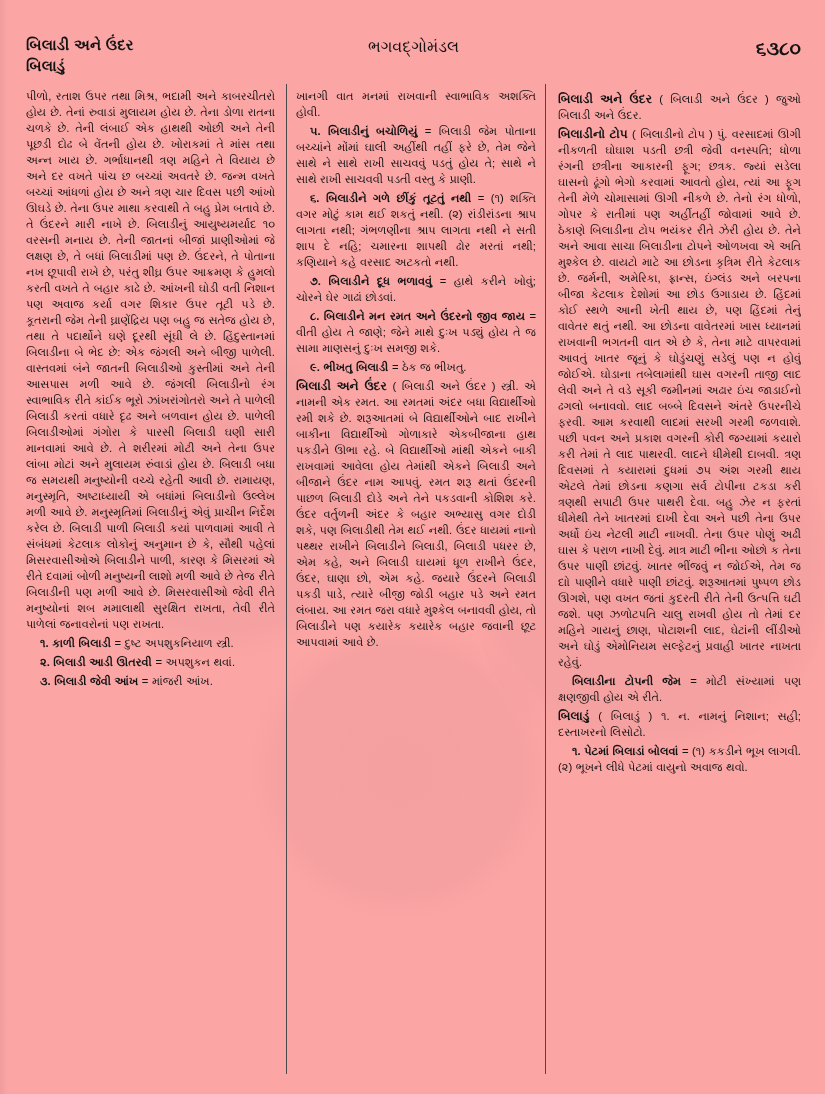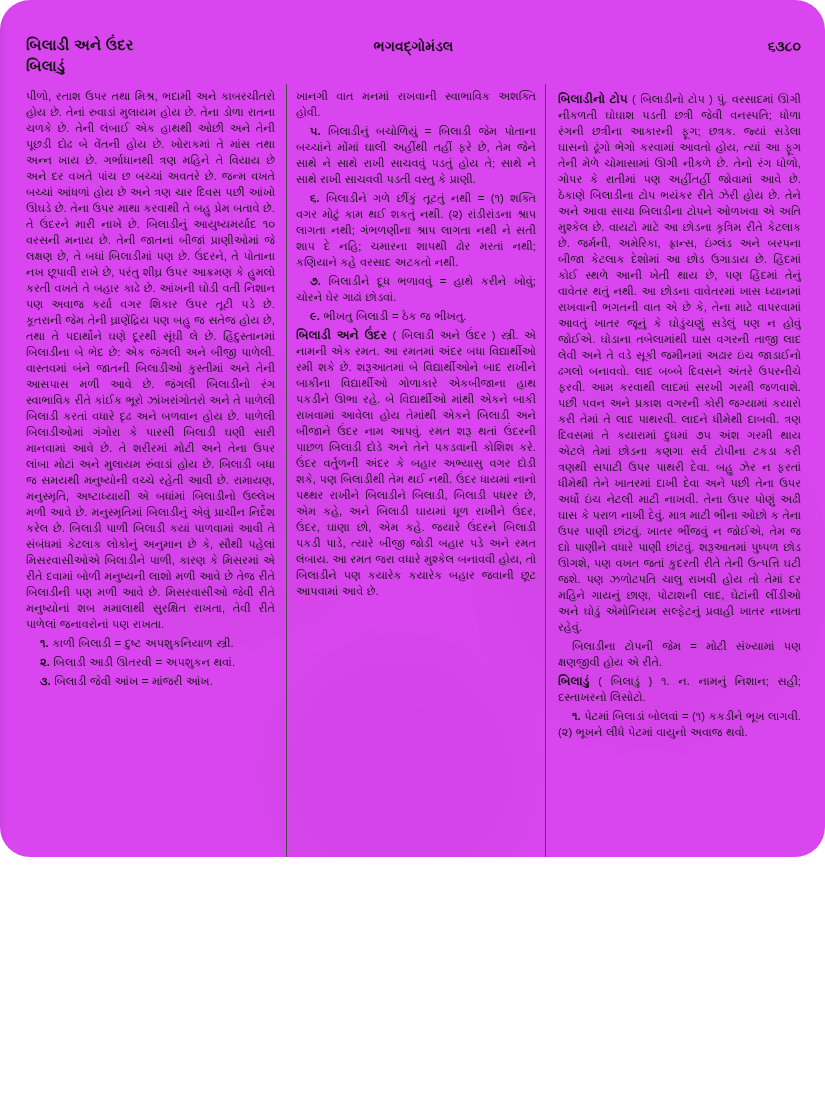--- a/index.html
+++ b/index.html
@@ -3,26 +3,25 @@
 <meta charset="utf-8">
 <style>
   html, body {
     margin: 0;
     padding: 0;
     background: #ffffff;
   }
   .page {
     position: relative;
     width: 825px;
-    height: 857px;
-    background: #d946ef;
+    height: 1094px;
+    background: #fca5a5;
     overflow: hidden;
     font-family: "Liberation Sans", "DejaVu Sans", sans-serif;
     color: #131313;
-    border-radius: 30px;
   }
   
   .watermark {
     position: absolute;
     border-radius: 50%;
     background: radial-gradient(circle, rgba(0,0,0,0.030) 0%, rgba(0,0,0,0.022) 58%, rgba(0,0,0,0.0) 72%);
     pointer-events: none;
   }
   .wm1 { left: 60px;  top: 330px;  width: 330px; height: 330px; }
   .wm2 { left: 470px; top: 360px;  width: 360px; height: 420px; }
@@ -41,25 +40,25 @@
   .hdr-left {
     position: absolute; left: 0; top: 0;
     font-size: 15px; font-weight: bold; letter-spacing: 0.2px;
     white-space: nowrap;
   }
   .hdr-left .sub {
     display: block; margin-top: 3px; font-size: 15px; font-weight: bold;
   }
   .hdr-center {
     position: absolute; left: 0; right: 0; top: 2px;
-    text-align: center; font-size: 14px; font-weight: bold;
+    text-align: center; font-size: 16px; font-weight: normal;
   }
   .hdr-right {
     position: absolute; right: 0; top: 2px;
-    font-size: 14px; font-weight: bold;
+    font-size: 19px; font-weight: bold;
   }
 
   
   .columns {
     position: absolute;
     left: 26px; top: 88px;
     width: 775px; height: 985px;
   }
   .col {
     position: absolute;
@@ -105,21 +104,21 @@
   .entry .gloss {
     font-weight: normal;
   }
 
   
   .idiom {
     margin: 0;
     text-indent: 14px;
   }
   .idiom .num { font-weight: bold; }
-  .idiom .phrase { font-weight: normal; }
+  .idiom .phrase { font-weight: bold; }
 
   .blk { margin-top: 3px; }
 </style>
 </head>
 <body>
 
 <div class="page">
 
   <div class="scan-edge"></div>
   <div class="watermark wm1"></div>
@@ -143,26 +142,30 @@
         <p class="para flush">પીળો, રતાશ ઉપર તથા મિશ્ર, ભદામી અને કાબરચીતરો હોય છે. તેનાં રુવાડાં મુલાયમ હોય છે. તેના ડોળા રાતના ચળકે છે. તેની લંબાઈ એક હાથથી ઓછી અને તેની પૂછડી દોઢ બે વેંતની હોય છે. ખોરાકમાં તે માંસ તથા અન્ન ખાય છે. ગર્ભાધાનથી ત્રણ મહિને તે વિયાય છે અને દર વખતે પાંચ છ બચ્ચાં અવતરે છે. જન્મ વખતે બચ્ચાં આંધળાં હોય છે અને ત્રણ ચાર દિવસ પછી આંખો ઊઘડે છે. તેના ઉપર માથા કરવાથી તે બહુ પ્રેમ બતાવે છે. તે ઉંદરને મારી નાખે છે. બિલાડીનું આયુષ્યમર્યાદ ૧૦ વરસની મનાય છે. તેની જાતનાં બીજાં પ્રાણીઓમાં જે લક્ષણ છે, તે બધાં બિલાડીમાં પણ છે. ઉંદરને, તે પોતાના નખ છૂપાવી રાખે છે, પરંતુ શીઘ્ર ઉપર આક્રમણ કે હુમલો કરતી વખતે તે બહાર કાઢે છે. આંખની ઘોડી વતી નિશાન પણ અવાજ કર્યા વગર શિકાર ઉપર તૂટી પડે છે. કૂતરાની જેમ તેની ઘ્રાણેંદ્રિય પણ બહુ જ સતેજ હોય છે, તથા તે પદાર્થોને ઘણે દૂરથી સૂંઘી લે છે. હિંદુસ્તાનમાં બિલાડીના બે ભેદ છે: એક જંગલી અને બીજી પાળેલી. વાસ્તવમાં બંને જાતની બિલાડીઓ કુસ્તીમાં અને તેની આસપાસ મળી આવે છે. જંગલી બિલાડીનો રંગ સ્વાભાવિક રીતે કાંઈક ભૂરો ઝાંખરાંગોતરો અને તે પાળેલી બિલાડી કરતાં વધારે દૃઢ અને બળવાન હોય છે. પાળેલી બિલાડીઓમાં ગંગોરા કે પારસી બિલાડી ઘણી સારી માનવામાં આવે છે. તે શરીરમાં મોટી અને તેના ઉપર લાંબા મોટાં અને મુલાયમ રુંવાડાં હોય છે. બિલાડી બધા જ સમયથી મનુષ્યોની વચ્ચે રહેતી આવી છે. રામાયણ, મનુસ્મૃતિ, અષ્ટાધ્યાયી એ બધાંમાં બિલાડીનો ઉલ્લેખ મળી આવે છે. મનુસ્મૃતિમાં બિલાડીનું એવું પ્રાચીન નિર્દેશ કરેલ છે. બિલાડી પાળી બિલાડી કયાં પાળવામાં આવી તે સંબંધમાં કેટલાક લોકોનું અનુમાન છે કે, સૌથી પહેલાં મિસરવાસીઓએ બિલાડીને પાળી, કારણ કે મિસરમાં એ રીતે દવામાં બોળી મનુષ્યની લાશો મળી આવે છે તેજ રીતે બિલાડીની પણ મળી આવે છે. મિસરવાસીઓ જેવી રીતે મનુષ્યોનાં શબ મમાલાથી સુરક્ષિત રાખતા, તેવી રીતે પાળેલાં જનાવરોનાં પણ રાખતા.</p>
         <p class="idiom blk"><span class="num">૧. </span><span class="phrase">કાળી બિલાડી </span><span>= દુષ્ટ અપશુકનિયાળ સ્ત્રી.</span></p>
         <p class="idiom blk"><span class="num">૨. </span><span class="phrase">બિલાડી આડી ઊતરવી </span><span>= અપશુકન થવાં.</span></p>
         <p class="idiom blk"><span class="num">૩. </span><span class="phrase">બિલાડી જેવી આંખ </span><span>= માંજરી આંખ.</span></p>
       </div>
     <div class="col col-2" id="col-2">
         <p class="para flush">ખાનગી વાત મનમાં રાખવાની સ્વાભાવિક અશક્તિ હોવી.</p>
         <p class="idiom blk"><span class="num">૫. </span><span class="phrase">બિલાડીનું બચોળિયું </span><span>= બિલાડી જેમ પોતાના બચ્ચાંને મોંમાં ઘાલી અહીંથી તહીં ફરે છે, તેમ જેને સાથે ને સાથે રાખી સાચવવું પડતું હોય તે; સાથે ને સાથે રાખી સાચવવી પડતી વસ્તુ કે પ્રાણી.</span></p>
         <p class="idiom blk"><span class="num">૬. </span><span class="phrase">બિલાડીને ગળે છીંકું તૂટતું નથી </span><span>= (૧) શક્તિ વગર મોટું કામ થઈ શકતું નથી. (૨) રાંડીરાંડના શ્રાપ લાગતા નથી; ગંભળણીના શ્રાપ લાગતા નથી ને સતી શાપ દે નહિ; ચમારના શાપથી ઢોર મરતાં નથી; કણિયાને કહે વરસાદ અટકતો નથી.</span></p>
         <p class="idiom blk"><span class="num">૭. </span><span class="phrase">બિલાડીને દૂધ ભળાવવું </span><span>= હાથે કરીને ખોવું; ચોરને ઘેર ગાઢાં છોડવાં.</span></p>
+        <p class="idiom blk"><span class="num">૮. </span><span class="phrase">બિલાડીને મન રમત અને ઉંદરનો જીવ જાય </span><span>= વીતી હોય તે જાણે; જેને માથે દુઃખ પડ્યું હોય તે જ સામા માણસનું દુઃખ સમજી શકે.</span></p>
         <p class="idiom blk"><span class="num">૯. </span><span class="phrase">ભીખતુ બિલાડી </span><span>= ઠેક જ ભીખતુ.</span></p>
         <div class="entry blk">
           <p class="entry"><span class="hw">બિલાડી અને ઉંદર </span><span class="gloss">( બિલાડી અને ઉંદર ) </span><span>સ્ત્રી. એ નામની એક રમત. આ રમતમાં અંદર બધા વિદ્યાર્થીઓ રમી શકે છે. શરૂઆતમાં બે વિદ્યાર્થીઓને બાદ રાખીને બાકીના વિદ્યાર્થીઓ ગોળાકારે એકબીજાના હાથ પકડીને ઊભા રહે. બે વિદ્યાર્થીઓ માંથી એકને બાકી રાખવામાં આવેલા હોય તેમાંથી એકને બિલાડી અને બીજાને ઉંદર નામ આપવું. રમત શરૂ થતાં ઉંદરની પાછળ બિલાડી દોડે અને તેને પકડવાની કોશિશ કરે. ઉંદર વર્તુળની અંદર કે બહાર અભ્યાસુ વગર દોડી શકે, પણ બિલાડીથી તેમ થઈ નથી. ઉંદર ધાયમાં નાનો પથ્થર રાખીને બિલાડીને બિલાડી, બિલાડી પધરર છે, એમ કહે, અને બિલાડી ઘાયમાં ધૂળ રાખીને ઉંદર, ઉંદર, ઘાણા છો, એમ કહે. જયારે ઉંદરને બિલાડી પકડી પાડે, ત્યારે બીજી જોડી બહાર પડે અને રમત લંબાય. આ રમત જરા વધારે મુશ્કેલ બનાવવી હોય, તો બિલાડીને પણ કયારેક કયારેક બહાર જવાની છૂટ આપવામાં આવે છે.</span></p>
         </div>
       </div>
     <div class="col col-3" id="col-3">
+        <div class="entry blk">
+          <p class="entry"><span class="hw">બિલાડી અને ઉંદર </span><span class="gloss">( બિલાડી અને ઉંદર ) </span><span>જુઓ બિલાડી અને ઉંદર.</span></p>
+        </div>
         <div class="entry blk">
           <p class="entry"><span class="hw">બિલાડીનો ટોપ </span><span class="gloss">( બિલાડીનો ટોપ ) </span><span>પું. વરસાદમાં ઊગી નીકળતી ઘોઘાશ પડતી છત્રી જેવી વનસ્પતિ; ધોળા રંગની છત્રીના આકારની ફૂગ; છત્રક. જ્યાં સડેલા ઘાસનો ઢૂંગો ભેગો કરવામાં આવતો હોય, ત્યાં આ ફૂગ તેની મેળે ચોમાસામાં ઊગી નીકળે છે. તેનો રંગ ધોળો, ગોપર કે રાતીમાં પણ અહીંતહીં જોવામાં આવે છે. ઠેકાણે બિલાડીના ટોપ ભયંકર રીતે ઝેરી હોય છે. તેને અને આવા સાચા બિલાડીના ટોપને ઓળખવા એ અતિ મુશ્કેલ છે. વાયટો માટે આ છોડના કૃત્રિમ રીતે કેટલાક છે. જર્મની, અમેરિકા, ફ્રાન્સ, ઇંગ્લંડ અને બરપના બીજા કેટલાક દેશોમાં આ છોડ ઉગાડાય છે. હિંદમાં કોઈ સ્થળે આની ખેતી થાય છે, પણ હિંદમાં તેનું વાવેતર થતું નથી. આ છોડના વાવેતરમાં ખાસ ધ્યાનમાં રાખવાની ભગતની વાત એ છે કે, તેના માટે વાપરવામાં આવતું ખાતર જૂનું કે ઘોડુંચણું સડેલું પણ ન હોવું જોઈએ. ઘોડાના તબેલામાંથી ઘાસ વગરની તાજી લાદ લેવી અને તે વડે સૂકી જમીનમાં અઢાર ઇંચ જાડાઈનો ઢગલો બનાવવો. લાદ બબ્બે દિવસને અંતરે ઉપરનીચે ફરવી. આમ કરવાથી લાદમાં સરખી ગરમી જળવાશે. પછી પવન અને પ્રકાશ વગરની કોરી જગ્યામાં કયારો કરી તેમાં તે લાદ પાથરવી. લાદને ધીમેથી દાબવી. ત્રણ દિવસમાં તે કયારામાં દુધમાં ૭૫ અંશ ગરમી થાય એટલે તેમાં છોડના કણગા સર્વ ટોપીના ટકડા કરી ત્રણથી સપાટી ઉપર પાથરી દેવા. બહુ ઝેર ન ફરતાં ધીમેથી તેને ખાતરમાં દાખી દેવા અને પછી તેના ઉપર અર્ધો ઇંચ નેટલી માટી નાખવી. તેના ઉપર પોણું અઢી ઘાસ કે પરાળ નાખી દેવું. માત્ર માટી ભીના ઓછો ક તેના ઉપર પાણી છાંટવું. ખાતર ભીંજવું ન જોઈએ, તેમ જ દાો પાણીને વધારે પાણી છાંટવું. શરૂઆતમાં પુષ્પળ છોડ ઊગશે, પણ વખત જતાં કુદરતી રીતે તેની ઉત્પત્તિ ઘટી જશે. પણ ઝળોટપતિ ચાલુ રાખવી હોય તો તેમાં દર મહિને ગાયનું છાણ, પોટાશની લાદ, ઘેટાંની લીંડીઓ અને ઘોડું એમોનિયમ સલ્ફેટનું પ્રવાહી ખાતર નાખતા રહેવું.</span></p>
         </div>
         <p class="idiom blk"><span class="phrase">બિલાડીના ટોપની જેમ </span><span>= મોટી સંખ્યામાં પણ ક્ષણજીવી હોય એ રીતે.</span></p>
         <div class="entry blk">
           <p class="entry"><span class="hw">બિલાડું </span><span class="gloss">( બિલાડું ) </span><span>૧. ન. નામનું નિશાન; સહી; દસ્તાખરનો લિસોટો.</span></p>
         </div>
         <p class="idiom blk"><span class="num">૧. </span><span class="phrase">પેટમાં બિલાડાં બોલવાં </span><span>= (૧) કકડીને ભૂખ લાગવી. (૨) ભૂખને લીધે પેટમાં વાયુનો અવાજ થવો.</span></p>
       </div>
   </div>

